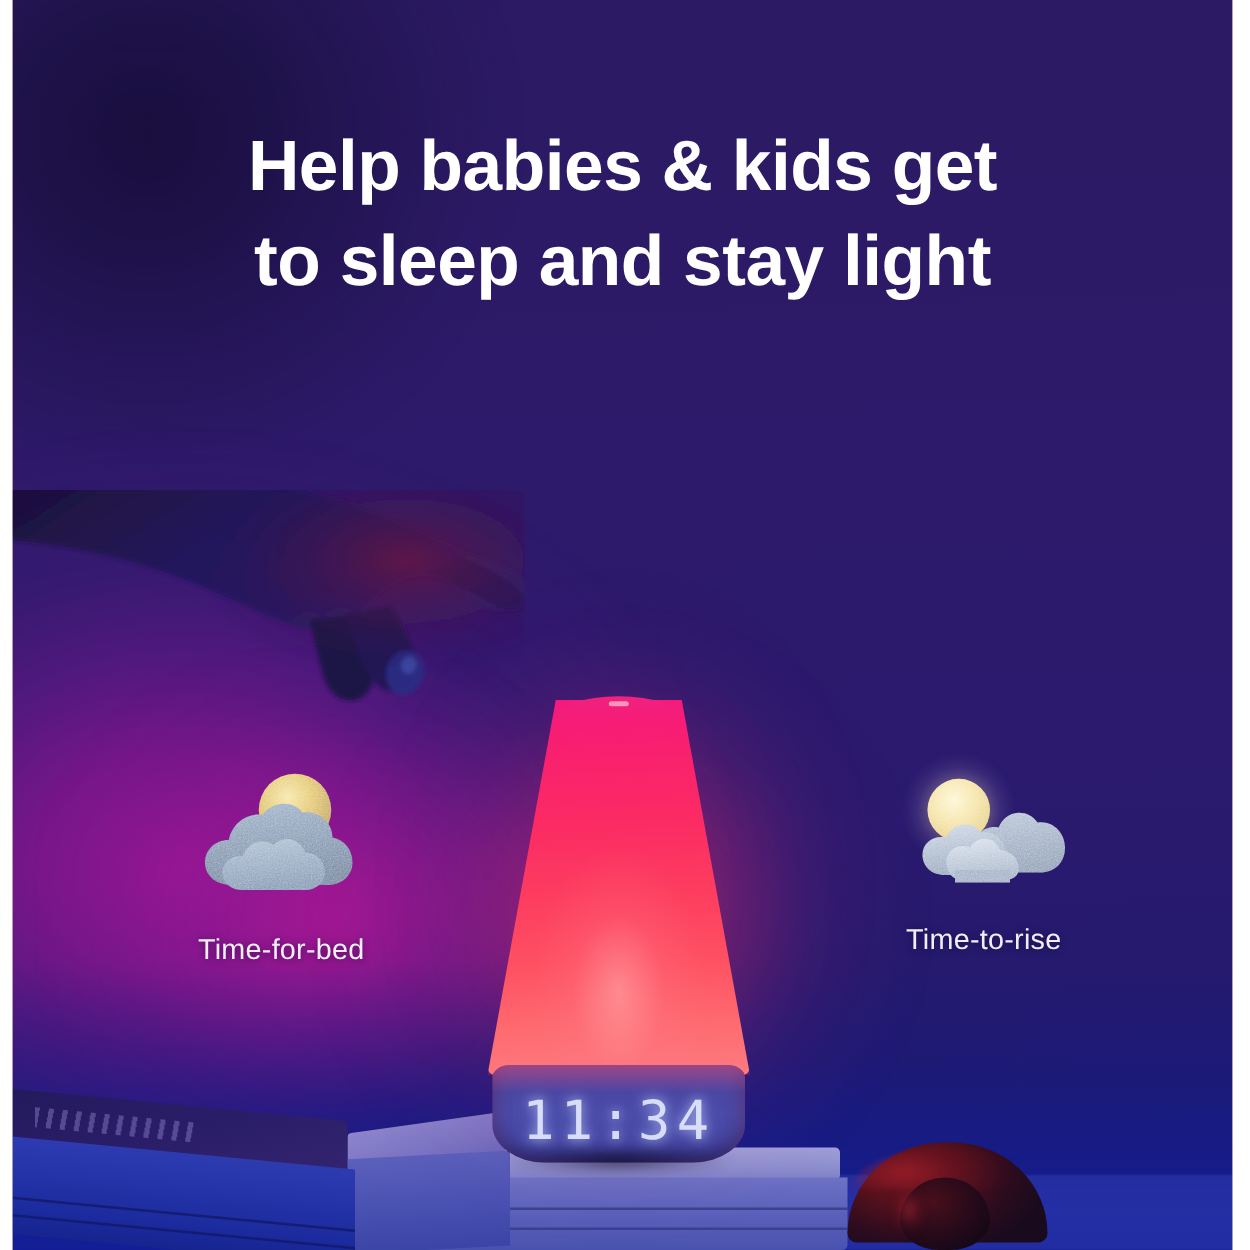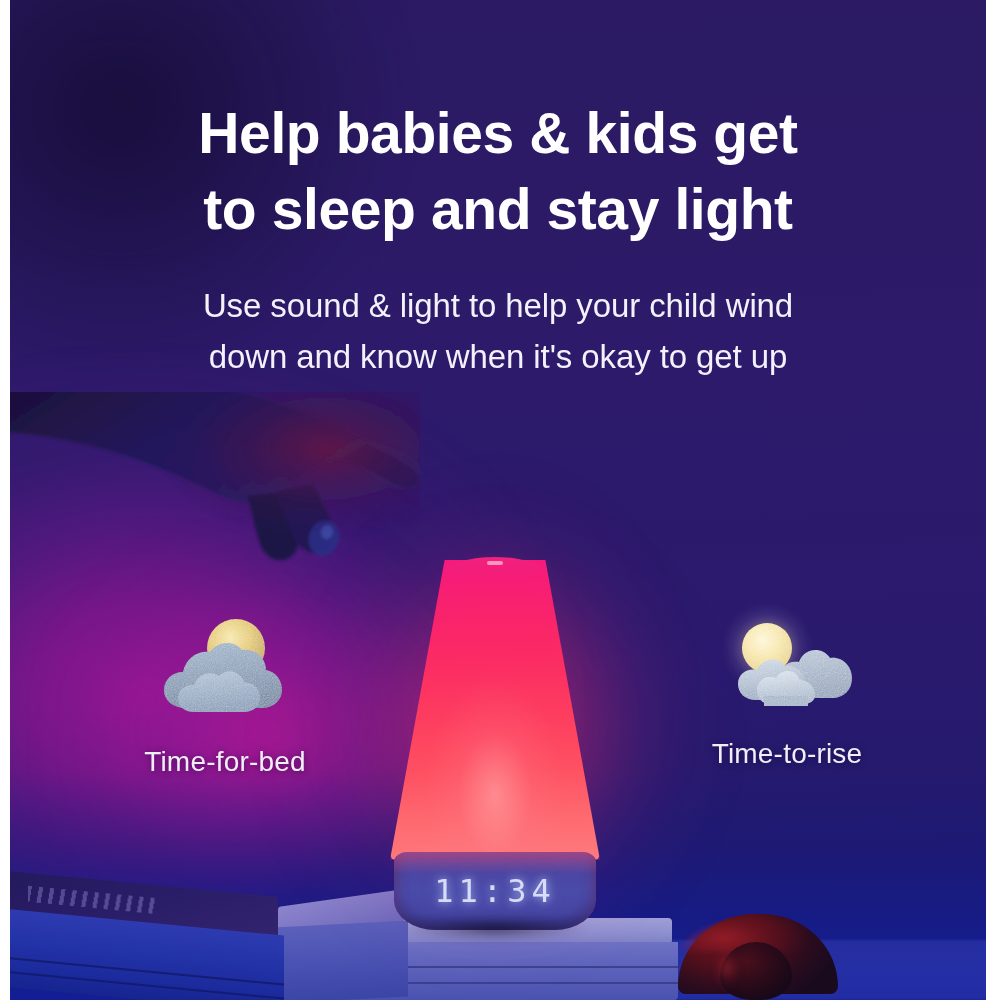--- a/index.html
+++ b/index.html
@@ -165,21 +165,21 @@
   .mode-icon {
     position: relative;
     width: 150px;
     height: 120px;
     margin: 0 auto;
   }
   .mode-icon svg { display:block; width:100%; height:100%; }
   .mode-label {
     margin-top: 14px;
     color: #f2eef8;
-    font-size: 28px;
+    font-size: 23px;
     font-weight: 400;
     letter-spacing: 0.2px;
     text-shadow: 0 1px 6px rgba(20,6,50,0.55);
   }
   #mode-bed  { left: 110px;  top: 612px; }
   #mode-rise { left: 672px;  top: 604px; text-align: center; }
 
   
   #lamp {
     position: absolute;
@@ -264,21 +264,21 @@
     width: 202px; height: 22px;
     background: linear-gradient(180deg, rgba(255,90,130,0.36) 0%, rgba(255,90,130,0) 100%);
     border-radius: 14px 14px 0 0 / 10px 10px 0 0;
   }
   .lamp-clock {
     position: absolute;
     left: 0; top: 312px;
     width: 210px;
     text-align: center;
     font-family: "DejaVu Sans Mono", monospace;
-    font-size: 32px;
+    font-size: 43px;
     font-weight: 400;
     letter-spacing: 5px;
     color: rgba(230,236,255,0.88);
     text-shadow: 0 0 9px rgba(200,215,255,0.75), 0 0 18px rgba(150,180,255,0.45);
   }
   .lamp-contact-shadow {
     position: absolute;
     left: 12px; top: 358px;
     width: 186px; height: 22px;
     background: radial-gradient(ellipse 50% 50% at 50% 50%,
@@ -398,24 +398,20 @@
     <div class="bg-magenta-left"></div>
     <div class="bg-magenta-core"></div>
     <div class="lamp-wall-glow"></div>
     <div class="bg-blue-bottom"></div>
 
     <div class="copy-block">
       <h1 class="headline">
         <span class="ln">Help babies &amp; kids get</span>
         <span class="ln">to sleep and stay light</span>
       </h1>
-      <p class="subhead">
-        <span class="ln">Use sound &amp; light to help your child wind</span>
-        <span class="ln">down and know when it's okay to get up</span>
-      </p>
     </div>
 
     <div id="hand">
       <svg viewBox="0 0 430 190" preserveAspectRatio="none" aria-hidden="true">
         <defs>
           <linearGradient id="handG" x1="0" y1="0" x2="1" y2="0.5">
             <stop offset="0%" stop-color="#150a33"></stop>
             <stop offset="28%" stop-color="#201346"></stop>
             <stop offset="55%" stop-color="#22185c"></stop>
             <stop offset="78%" stop-color="#281a62"></stop>

